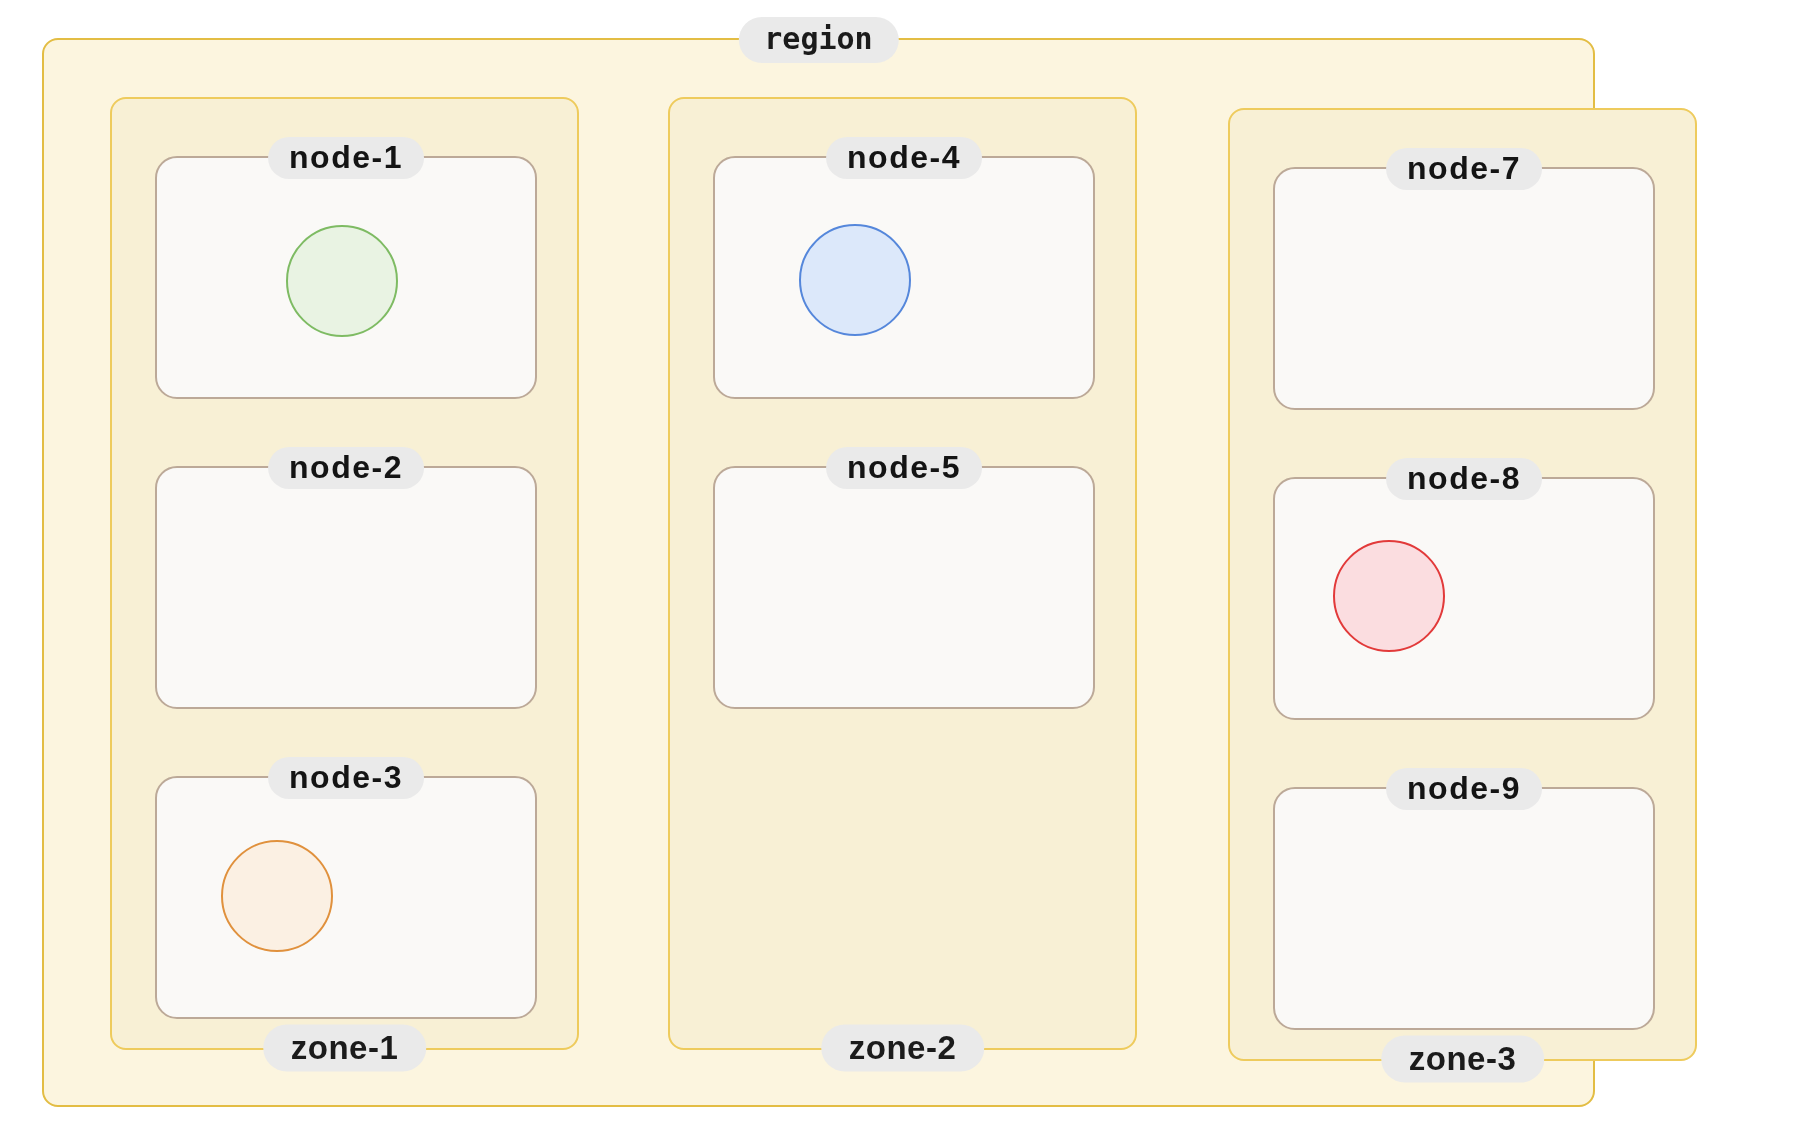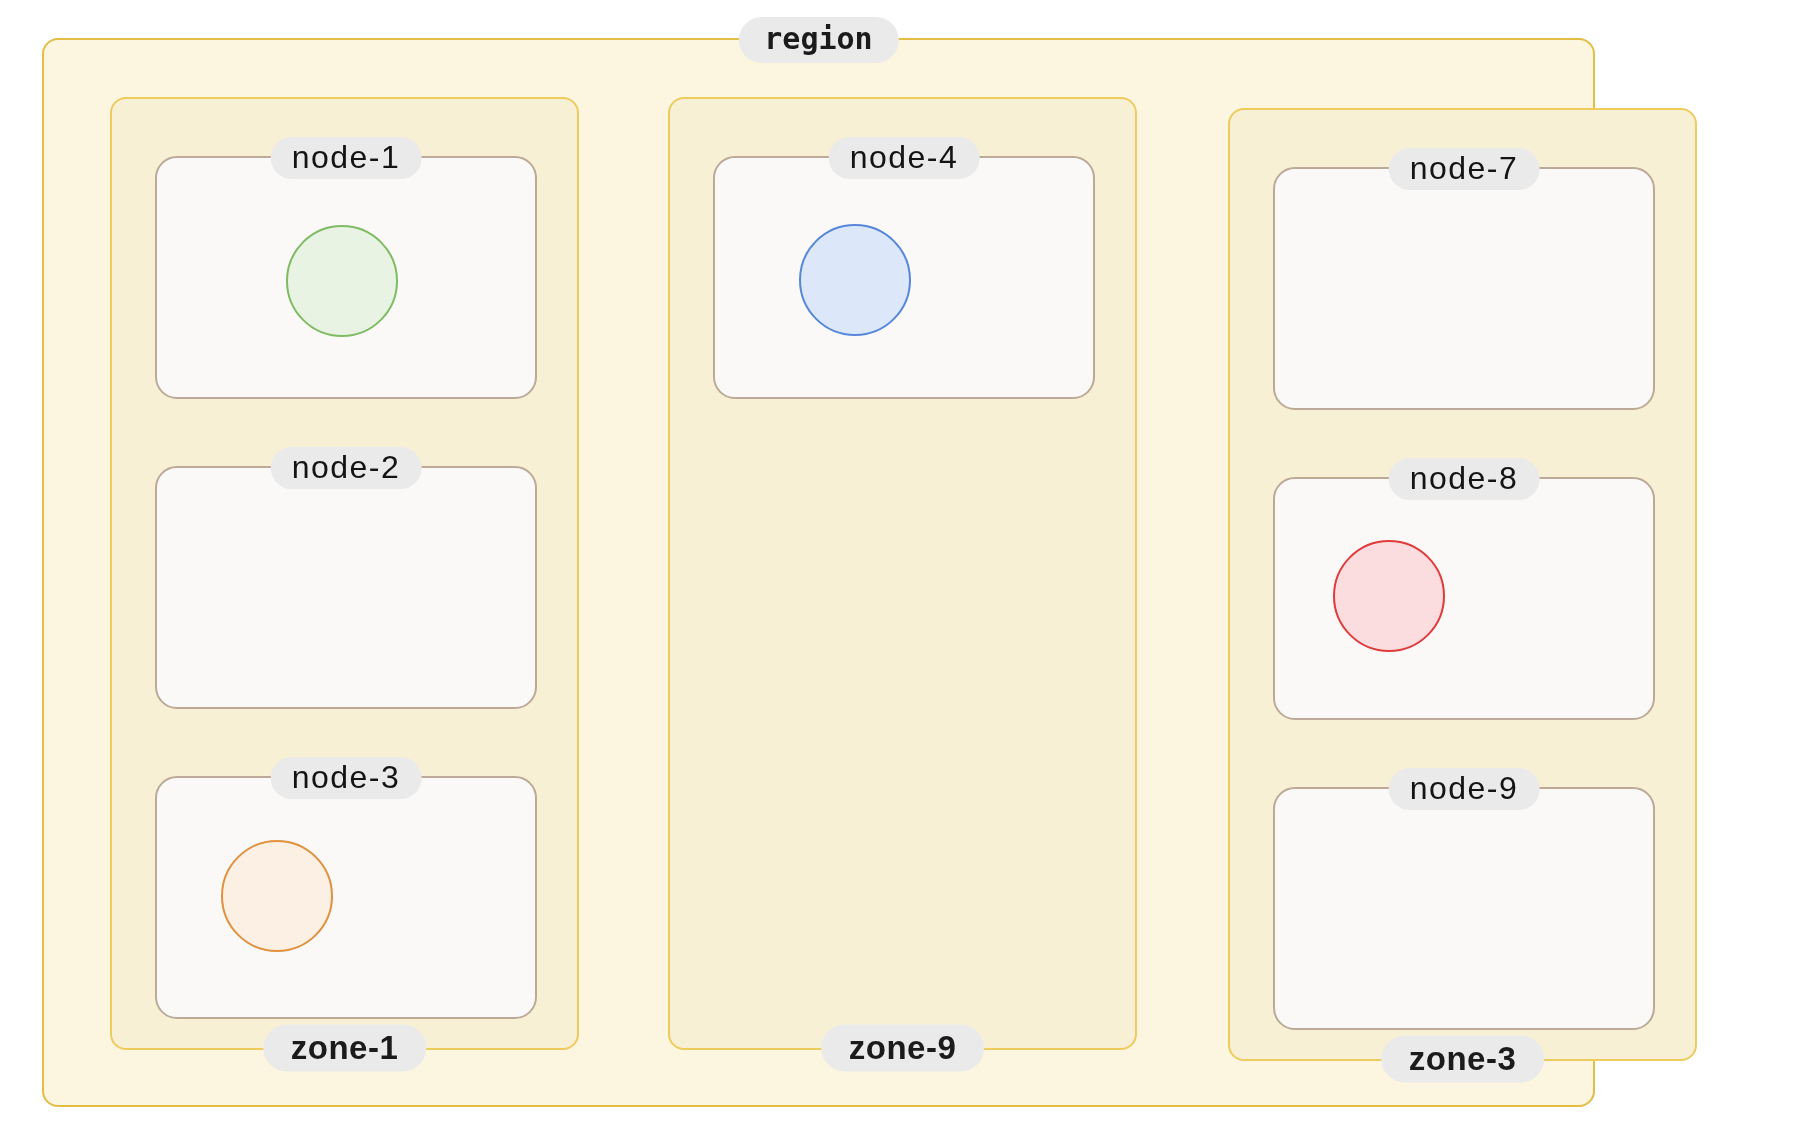--- a/index.html
+++ b/index.html
@@ -70,21 +70,21 @@
     transform: translate(-50%, 50%);
     font-weight: bold;
     font-size: 33px;
     line-height: 33px;
     letter-spacing: 0.5px;
     padding: 6px 28px 8px 28px;
   }
   .node-pill {
     top: 0;
     transform: translate(-50%, -50%);
-    font-weight: normal;
+    font-weight: bold;
     font-size: 32px;
     line-height: 32px;
     letter-spacing: 1.5px;
     color: #141414;
     padding: 4px 21px 6px 21px;
   }
   .pod {
     position: absolute;
     width: 112px; height: 112px;
     border-radius: 50%;
@@ -113,21 +113,24 @@
         <div class="pod" style="left: 64px; top: 62px; background-color: rgb(251, 240, 227); border-color: rgb(224, 145, 61);"></div>
       </div>
       <span class="pill zone-pill">zone-1</span>
     </div>
 
     <div class="zone z2">
       <div class="node r1">
         <span class="pill node-pill">node-4</span>
         <div class="pod" style="left: 84px; top: 66px; background-color: rgb(220, 232, 250); border-color: rgb(85, 135, 219);"></div>
       </div>
-      <span class="pill zone-pill">zone-9</span>
+      <div class="node r2">
+        <span class="pill node-pill">node-5</span>
+      </div>
+      <span class="pill zone-pill">zone-2</span>
     </div>
 
     <div class="zone z3">
       <div class="node r1">
         <span class="pill node-pill">node-7</span>
       </div>
       <div class="node r2">
         <span class="pill node-pill">node-8</span>
         <div class="pod" style="left: 58px; top: 61px; background-color: rgb(251, 221, 224); border-color: rgb(226, 58, 58);"></div>
       </div>

